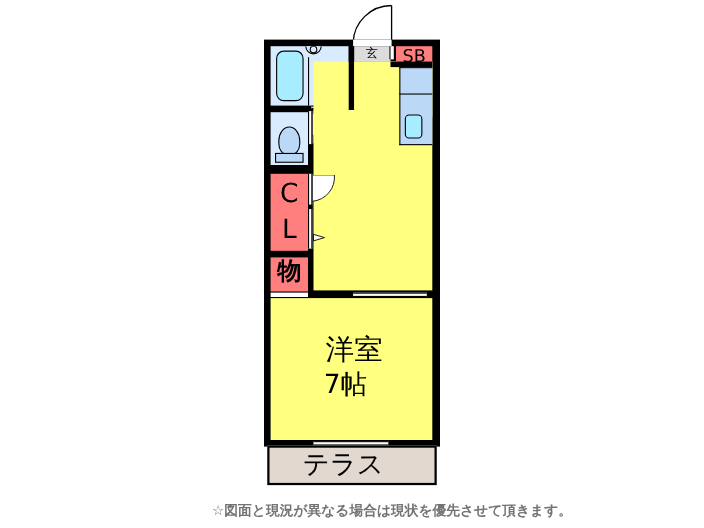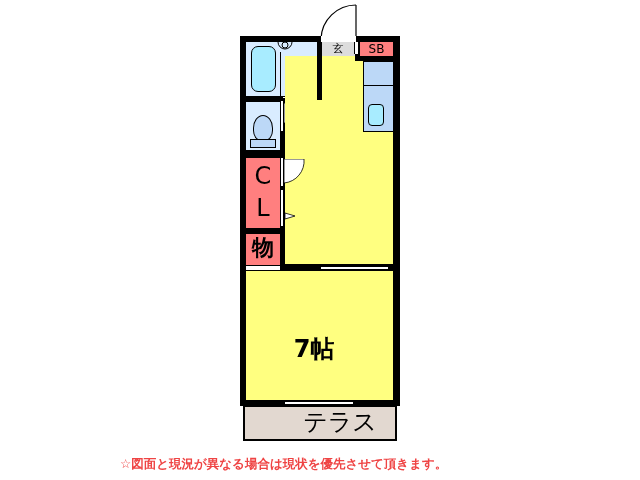--- a/index.html
+++ b/index.html
@@ -57,21 +57,21 @@
   <div class="abs yellow" style="left:285px;top:100px;width:35px;height:30px;"></div>
 
   <div class="abs wall" style="left:317px;top:42px;width:5px;height:58px;"></div>
   <div class="abs yellow" style="left:322px;top:56px;width:71px;height:50px;"></div>
 
   <div class="abs grey" style="left:322px;top:42px;width:33px;height:14px;"></div>
   <div class="abs lbl" style="left:328px;top:43px;width:20px;font-size:11px;">玄</div>
   <div class="abs white" style="left:354px;top:42px;width:4px;height:12px;border-left:1px solid #000;"></div>
 
   <div class="abs pink" style="left:360px;top:42px;width:33px;height:14px;"></div>
-  <div class="abs lbl" style="left:360px;top:43px;width:33px;font-size:12px;">SB</div>
+  <div class="abs lbl" style="left:360px;top:43px;width:33px;font-size:16px;">SB</div>
   <div class="abs wall" style="left:355px;top:56px;width:38px;height:5px;"></div>
 
   <div class="abs mblue" style="left:363px;top:61px;width:30px;height:71px;border:1px solid #000;border-right:none;"></div>
   <div class="abs" style="left:363px;top:85px;width:30px;height:1px;background:#000;"></div>
   <div class="abs cyan" style="left:368px;top:104px;width:16px;height:22px;border:1px solid #000;border-radius:4px;"></div>
 
   <div class="abs pink" style="left:246px;top:158px;width:34px;height:70px;"></div>
   <div class="abs lbl" style="left:246px;top:164px;width:34px;font-size:24px;">C</div>
   <div class="abs lbl" style="left:246px;top:196px;width:34px;font-size:24px;">L</div>
   <div class="abs white" style="left:280px;top:158px;width:4px;height:68px;border-left:1px solid #000;border-right:1px solid #000;"></div>
@@ -87,22 +87,23 @@
   <div class="abs lbl" style="left:246px;top:237px;width:34px;font-size:22px;font-weight:bold;">物</div>
 
 
   <div class="abs white" style="left:321px;top:266px;width:67px;height:4px;border-top:1px solid #000;border-bottom:1px solid #000;"></div>
   <div class="abs white" style="left:246px;top:266px;width:34px;height:4px;"></div>
   <svg class="abs" style="left:247px;top:271px;" width="10" height="10" viewBox="0 0 10 10">
     <path d="M1 1 L9 1 L5 9 Z" stroke="#000" stroke-width="0.8" fill="#fff"></path>
   </svg>
 
   <div class="abs yellow" style="left:246px;top:271px;width:147px;height:129px;"></div>
-  <div class="abs lbl" style="left:284px;top:337px;width:60px;font-size:24px;font-weight:bold;">7帖</div>
+  <div class="abs lbl" style="left:290px;top:305px;width:64px;font-size:26px;">洋室</div>
+  <div class="abs lbl" style="left:284px;top:337px;width:60px;font-size:24px;">7帖</div>
 
   <div class="abs white" style="left:285px;top:401px;width:68px;height:4px;border-top:1px solid #000;border-bottom:1px solid #000;"></div>
 
   <div class="abs terrace" style="left:243px;top:405px;width:154px;height:36px;"></div>
-  <div class="abs lbl" style="left:243px;top:410px;width:138px;font-size:24px;margin-left:28px;">テラス</div>
+  <div class="abs lbl" style="left:243px;top:410px;width:138px;font-size:24px;">テラス</div>
 
 </div>
 
-<div class="abs" style="left:120px;top:456px;width:400px;text-align:left;font-size:12.5px;font-weight:bold;color:#ef4444;white-space:nowrap;">☆図面と現況が異なる場合は現状を優先させて頂きます。</div>
+<div class="abs" style="left:120px;top:456px;width:400px;text-align:right;font-size:12.5px;font-weight:bold;color:#737373;white-space:nowrap;">☆図面と現況が異なる場合は現状を優先させて頂きます。</div>
 
 </body></html>

